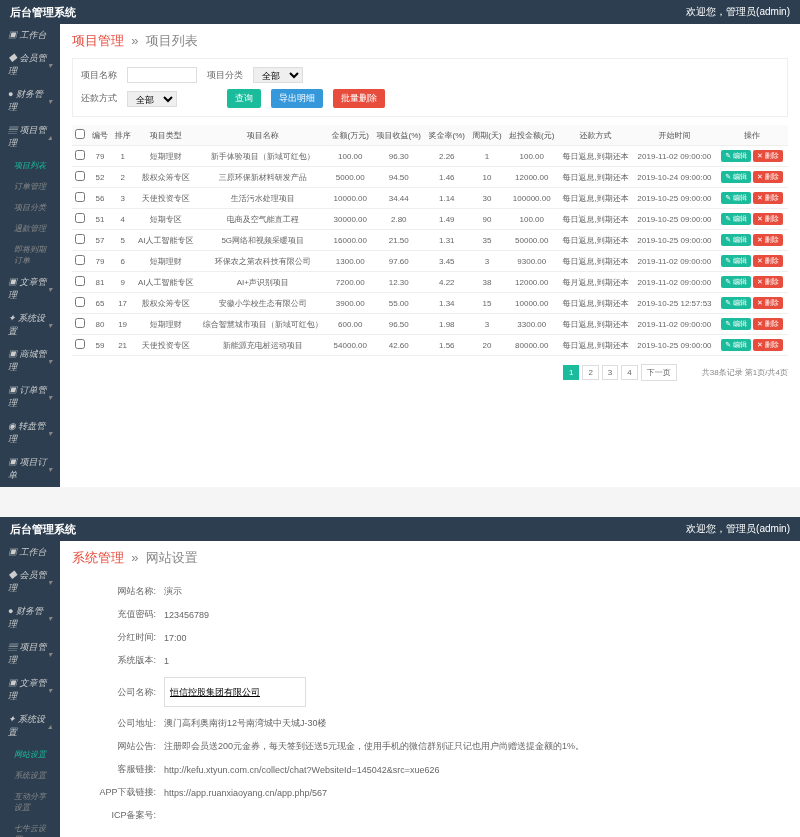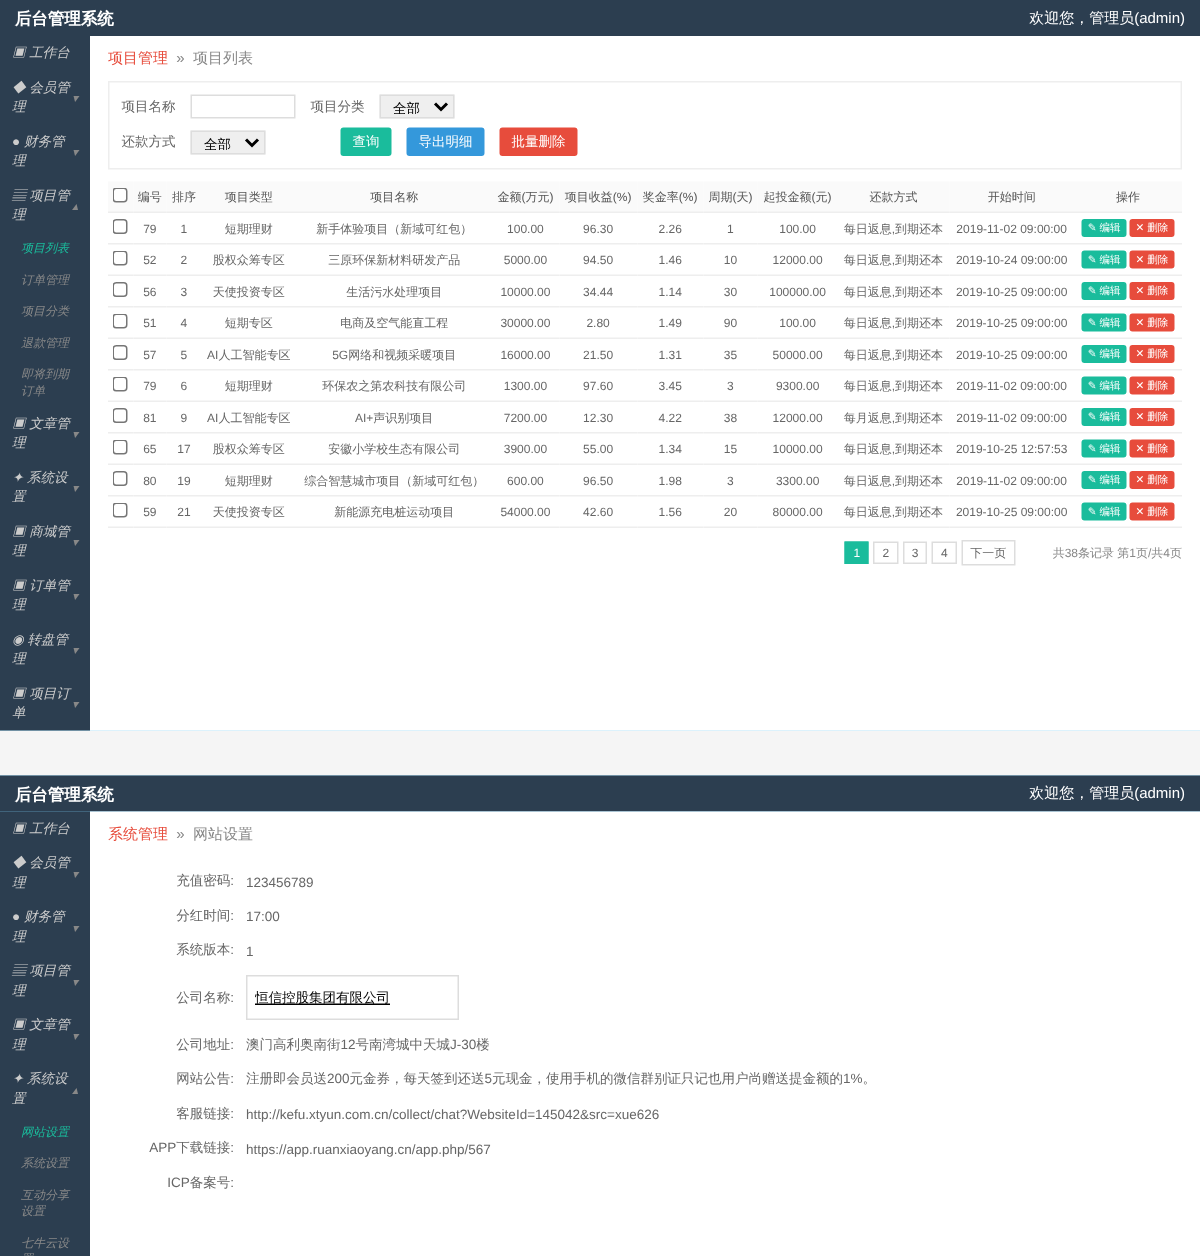--- a/index.html
+++ b/index.html
@@ -1,28 +1,28 @@
 <!DOCTYPE html>
 <html><head>
 <meta charset="utf-8">
 <style>
 * { margin: 0; padding: 0; box-sizing: border-box; }
 body { font-family: "Microsoft YaHei", Arial, sans-serif; font-size: 11px; background: #f5f5f5; color: #333; }
-.screenshot { width: 800px; background: #7dd3fc; margin-bottom: 30px; }
+.screenshot { width: 800px; background: #701a75; margin-bottom: 30px; }
 .topbar { background: #2c3e50; height: 24px; display: flex; align-items: center; padding: 0 10px; color: #fff; font-size: 11px; }
 .topbar .title { font-weight: bold; }
 .topbar .right { margin-left: auto; font-size: 10px; }
 .layout { display: flex; min-height: 360px; }
 .sidebar { width: 60px; background: #2c3e50; flex-shrink: 0; }
 .sidebar .item { padding: 5px 8px; color: #ccc; font-size: 9px; display: flex; align-items: center; justify-content: space-between; cursor: pointer; font-style: italic; }
 .sidebar .item.sub { padding-left: 14px; color: #888; font-size: 8px; }
 .sidebar .item.active { color: #1abc9c; }
 .sidebar .chev { font-size: 8px; color: #888; }
 .content { flex: 1; padding: 8px 12px; background: #fff; overflow: hidden; }
-.breadcrumb { font-size: 10px; color: #888; margin-bottom: 8px; }
+.breadcrumb { font-size: 13px; color: #888; margin-bottom: 8px; }
 .breadcrumb .cur { color: #e74c3c; }
 .filters { border: 1px solid #eee; padding: 8px; margin-bottom: 8px; font-size: 9px; }
 .filters .row { display: flex; align-items: center; gap: 10px; margin-bottom: 6px; }
 .filters .row:last-child { margin-bottom: 0; }
 .filters label { color: #666; }
 .filters input, .filters select { border: 1px solid #ddd; padding: 2px 4px; font-size: 9px; height: 16px; }
 .filters input { width: 70px; }
 .filters select { width: 50px; }
 .btn { display: inline-block; padding: 3px 8px; border-radius: 2px; font-size: 9px; color: #fff; cursor: pointer; border: none; }
 .btn-green { background: #1abc9c; }
@@ -342,20 +342,24 @@
         <div class="item sub">七牛云设置</div>
       </div>
     <div class="content">
       <div class="breadcrumb">
         <span class="cur">系统管理</span>
         &nbsp;»&nbsp;
         <span>网站设置</span>
       </div>
       <div id="form2" style="padding:10px 20px;">
           <div class="form-row">
+            <div class="lbl">网站名称:</div>
+            <div class="val">演示</div>
+          </div>
+          <div class="form-row">
             <div class="lbl">充值密码:</div>
             <div class="val">123456789</div>
           </div>
           <div class="form-row">
             <div class="lbl">分红时间:</div>
             <div class="val">17:00</div>
           </div>
           <div class="form-row">
             <div class="lbl">系统版本:</div>
             <div class="val">1</div>

